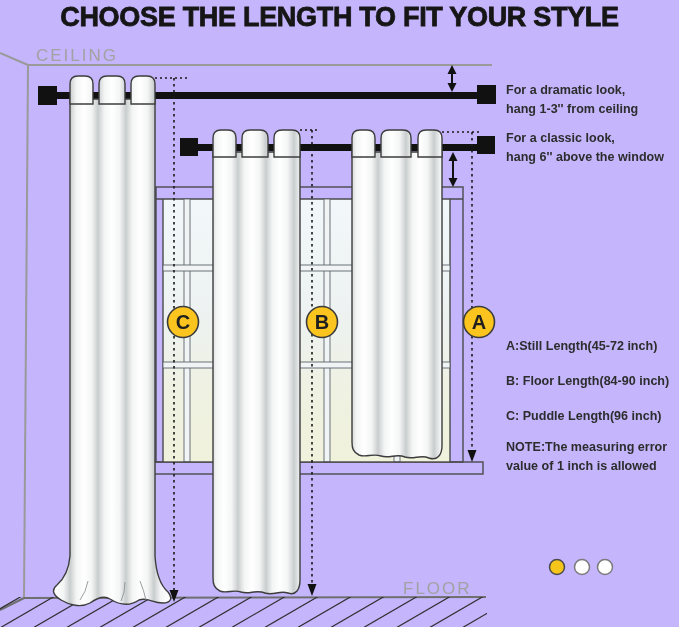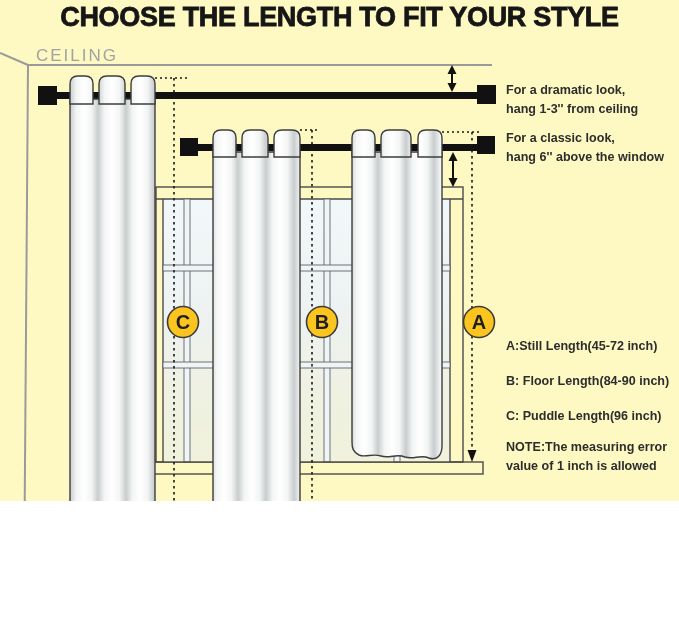--- a/index.html
+++ b/index.html
@@ -1,16 +1,16 @@
 <!DOCTYPE html>
 <html><head>
 <meta charset="utf-8">
 <style>
   html,body{margin:0;padding:0;background:#fff;}
-  #stage{position:relative;width:679px;height:501px;background:#fef9c3;overflow:hidden;
+  #stage{position:relative;width:679px;height:627px;background:#c4b5fd;overflow:hidden;
          font-family:"Liberation Sans",sans-serif;}
   .title{position:absolute;left:0;top:2px;width:679px;text-align:center;
          font-size:27px;font-weight:700;letter-spacing:-0.3px;color:#161616;
          -webkit-text-stroke:0.8px #161616;white-space:nowrap;}
   .ann{position:absolute;left:506px;font-size:13.5px;font-weight:700;color:#2d2d2d;
        line-height:19px;white-space:nowrap;transform:scaleX(0.93);transform-origin:left top;}
   .ann div{white-space:nowrap;}
   svg text{font-family:"Liberation Sans",sans-serif;}
   .roomlabel{fill:#a2a2a2;font-size:17px;letter-spacing:2px;}
   .badgeletter{font-size:20px;font-weight:700;fill:#1f1f1f;text-anchor:middle;}

